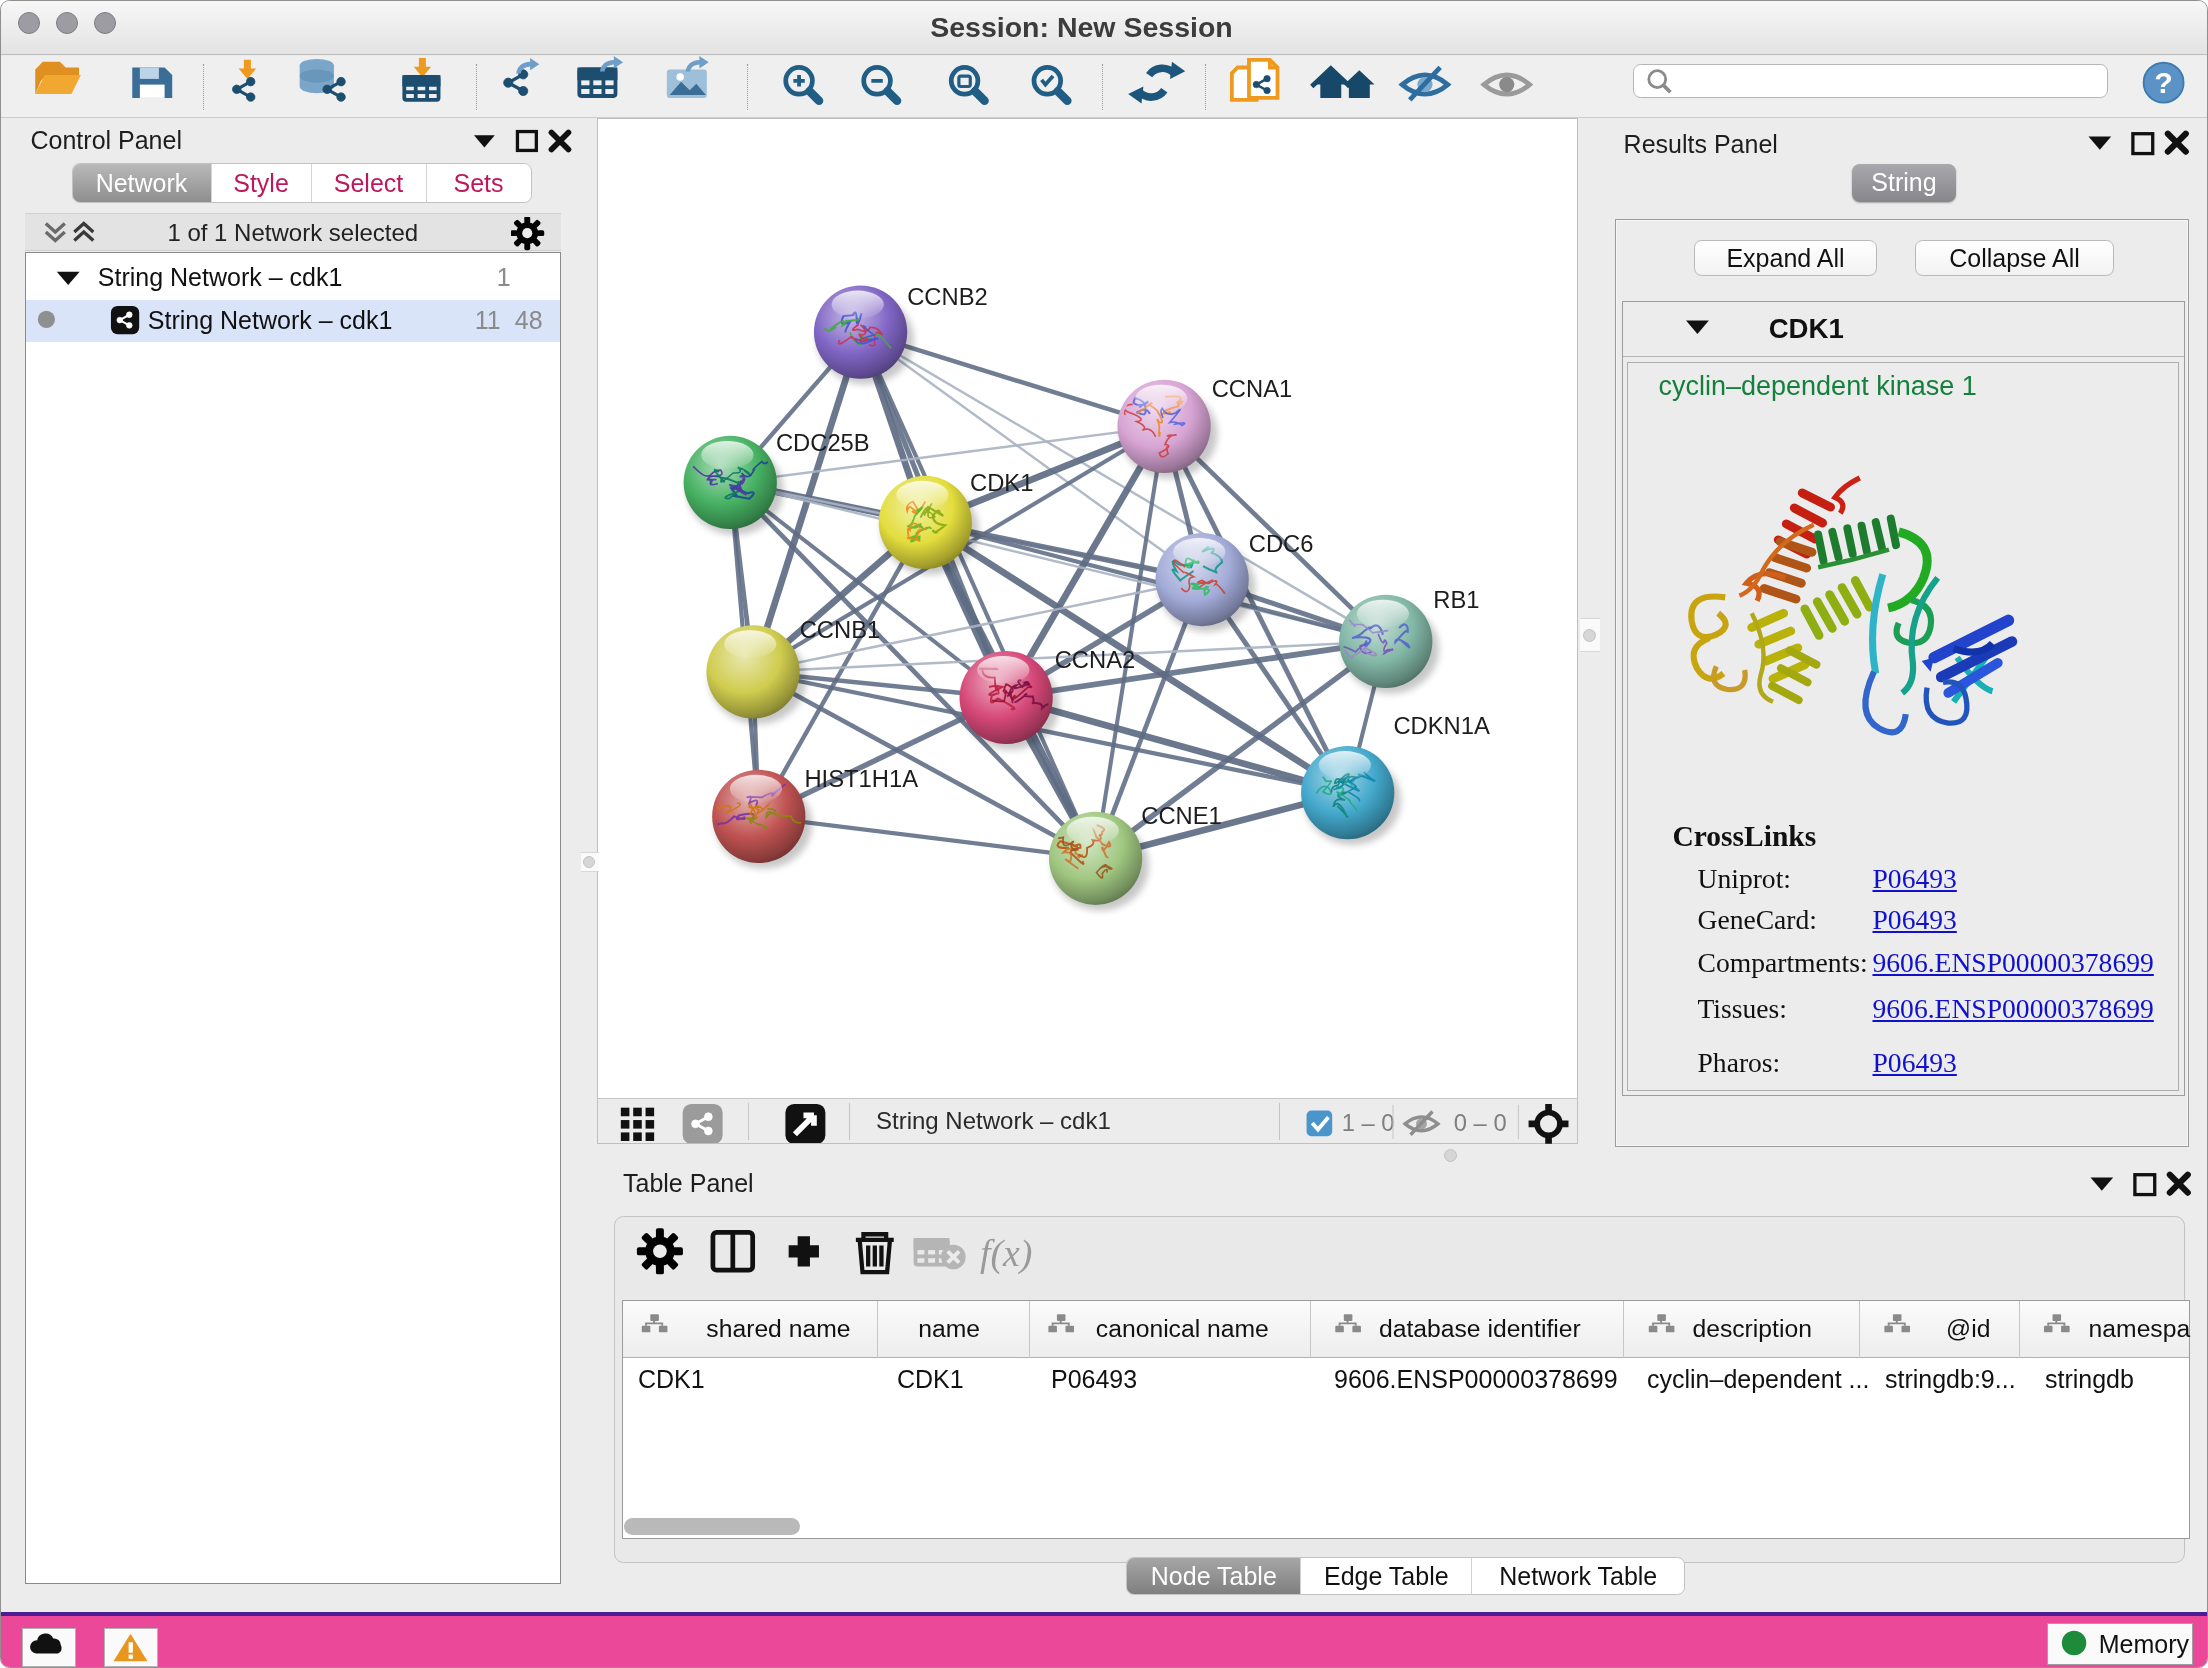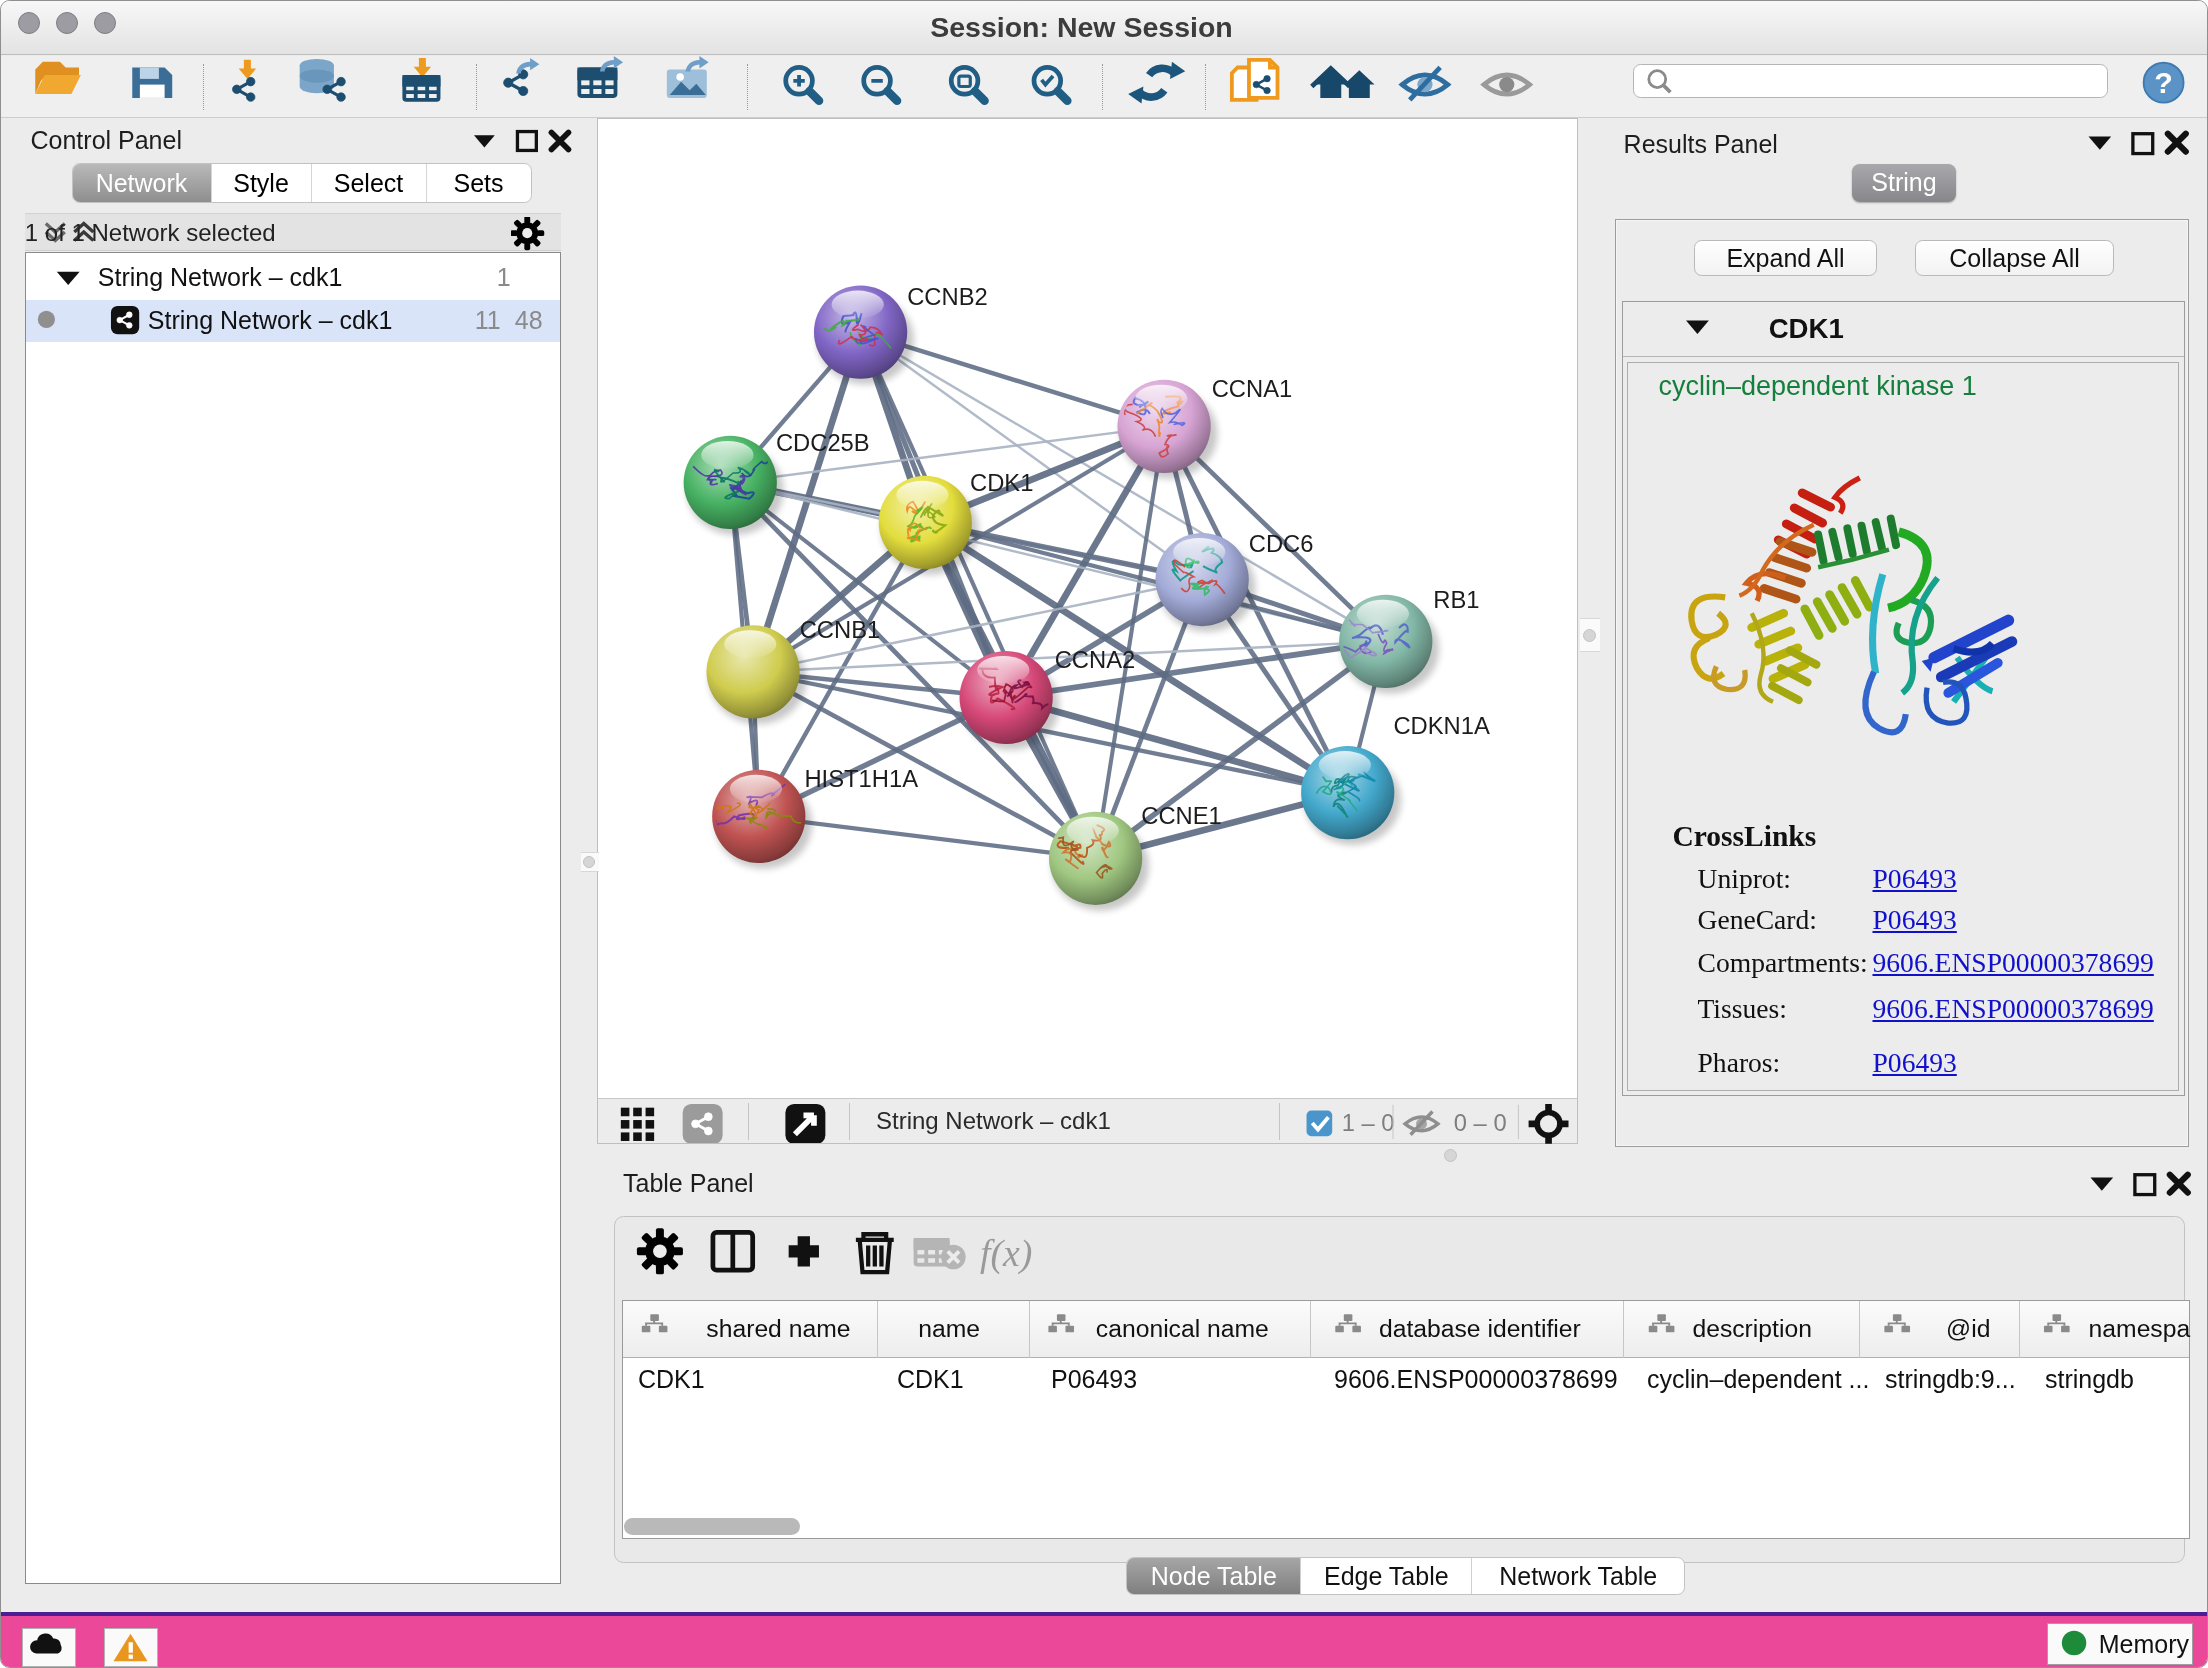--- a/index.html
+++ b/index.html
@@ -14,21 +14,21 @@
 .toolbar { left:0; top:55px; width:100%; height:62px; background:#efefef;
   border-bottom:1px solid #cdcdcd; }
 .sep { position:absolute; top:7.6px; height:46px; width:0;
   border-left:1.9px dotted #9a9a9a; }
 .search { position:absolute; left:1632px; top:7.6px; width:475px; height:34px;
   background:#fff; border:1.4px solid #b5b5b5; border-radius:7.6px; }
 .panel-title { font-size:25px; color:#1d1d1d; }
 .cpanel { left:9.5px; top:117px; width:555px; height:1477px; }
 .seg { position:absolute; top:45px; left:61px; height:40px; display:flex;
   border:1px solid #c2c2c2; border-radius:7.6px; overflow:hidden; background:#fff; }
-.seg div { font-size:25px; color:#000000; text-align:center; line-height:38px;
+.seg div { font-size:25px; color:#be185d; text-align:center; line-height:38px;
   border-right:1px solid #d5d5d5; }
 .seg div.on { background:linear-gradient(#b9b9b9,#8e8e8e); color:#fff; }
 .subhdr { position:absolute; top:95px; left:14.3px; width:536px; height:38px;
   background:#e3e3e3; border-top:1px solid #d2d2d2; border-bottom:1px solid #cfcfcf; }
 .tree { position:absolute; top:134px; left:14.3px; width:536px; height:1332px;
   background:#fff; border:1.9px solid #8a8a8a; }
 .trow1 { position:absolute; top:5.7px; left:0; width:100%; height:40px; font-size:25px; color:#111; }
 .trow2 { position:absolute; top:47px; left:0; width:100%; height:42px;
   background:#d9e4f8; font-size:25px; color:#111; }
 .gray { color:#8a8a8a; }
@@ -237,21 +237,21 @@
     <div class="on" style="width:139px">Network</div>
     <div style="width:100px">Style</div>
     <div style="width:115px">Select</div>
     <div style="width:104px;border-right:none">Sets</div>
   </div>
   <div class="subhdr">
     <svg width="76" height="38" style="position:absolute;left:17px;top:0" viewBox="0 0 80 40">
       <path d="M4 10 l10 9 l10 -9 M4 19 l10 9 l10 -9" stroke="#6a6a6a" stroke-width="3.5" fill="none"></path>
       <path d="M34 19 l10 -9 l10 9 M34 28 l10 -9 l10 9" stroke="#3a3a3a" stroke-width="3.5" fill="none"></path>
     </svg>
-    <div style="position:absolute;left:0;width:100%;top:4.8px;font-size:24px;color:#222">1 of 1 Network selected</div>
+    <div style="position:absolute;left:0;width:100%;text-align:center;top:4.8px;font-size:24px;color:#222">1 of 1 Network selected</div>
     <svg width="42" height="38" style="position:absolute;right:7.6px;top:2.9px" viewBox="0 0 44 40">
           <g>
             <rect x="-3.1" y="-17.9" width="6.2" height="7.8" rx="2" transform="translate(17,17) rotate(0)" fill="#000"></rect>
             <rect x="-3.1" y="-17.9" width="6.2" height="7.8" rx="2" transform="translate(17,17) rotate(45)" fill="#000"></rect>
             <rect x="-3.1" y="-17.9" width="6.2" height="7.8" rx="2" transform="translate(17,17) rotate(90)" fill="#000"></rect>
             <rect x="-3.1" y="-17.9" width="6.2" height="7.8" rx="2" transform="translate(17,17) rotate(135)" fill="#000"></rect>
             <rect x="-3.1" y="-17.9" width="6.2" height="7.8" rx="2" transform="translate(17,17) rotate(180)" fill="#000"></rect>
             <rect x="-3.1" y="-17.9" width="6.2" height="7.8" rx="2" transform="translate(17,17) rotate(225)" fill="#000"></rect>
             <rect x="-3.1" y="-17.9" width="6.2" height="7.8" rx="2" transform="translate(17,17) rotate(270)" fill="#000"></rect>
             <rect x="-3.1" y="-17.9" width="6.2" height="7.8" rx="2" transform="translate(17,17) rotate(315)" fill="#000"></rect>

